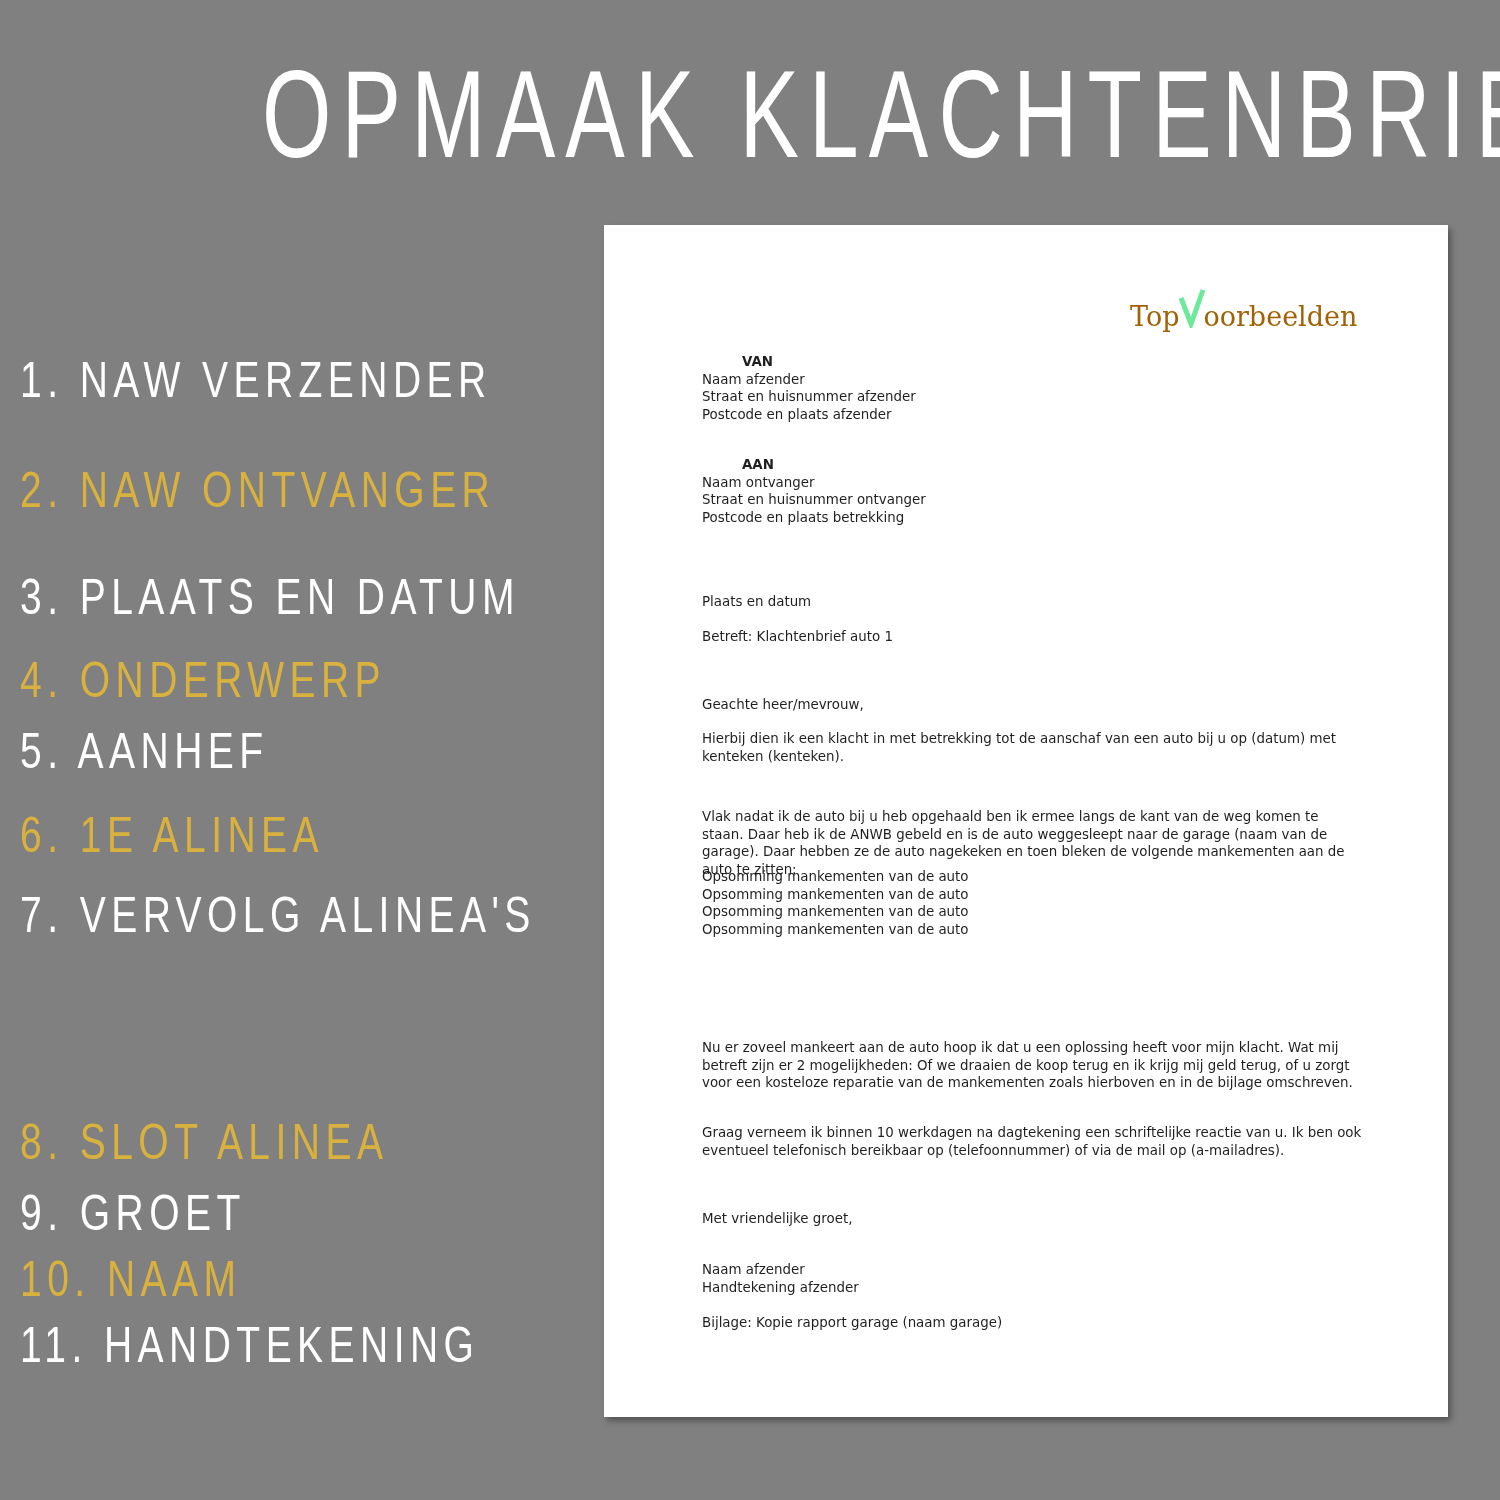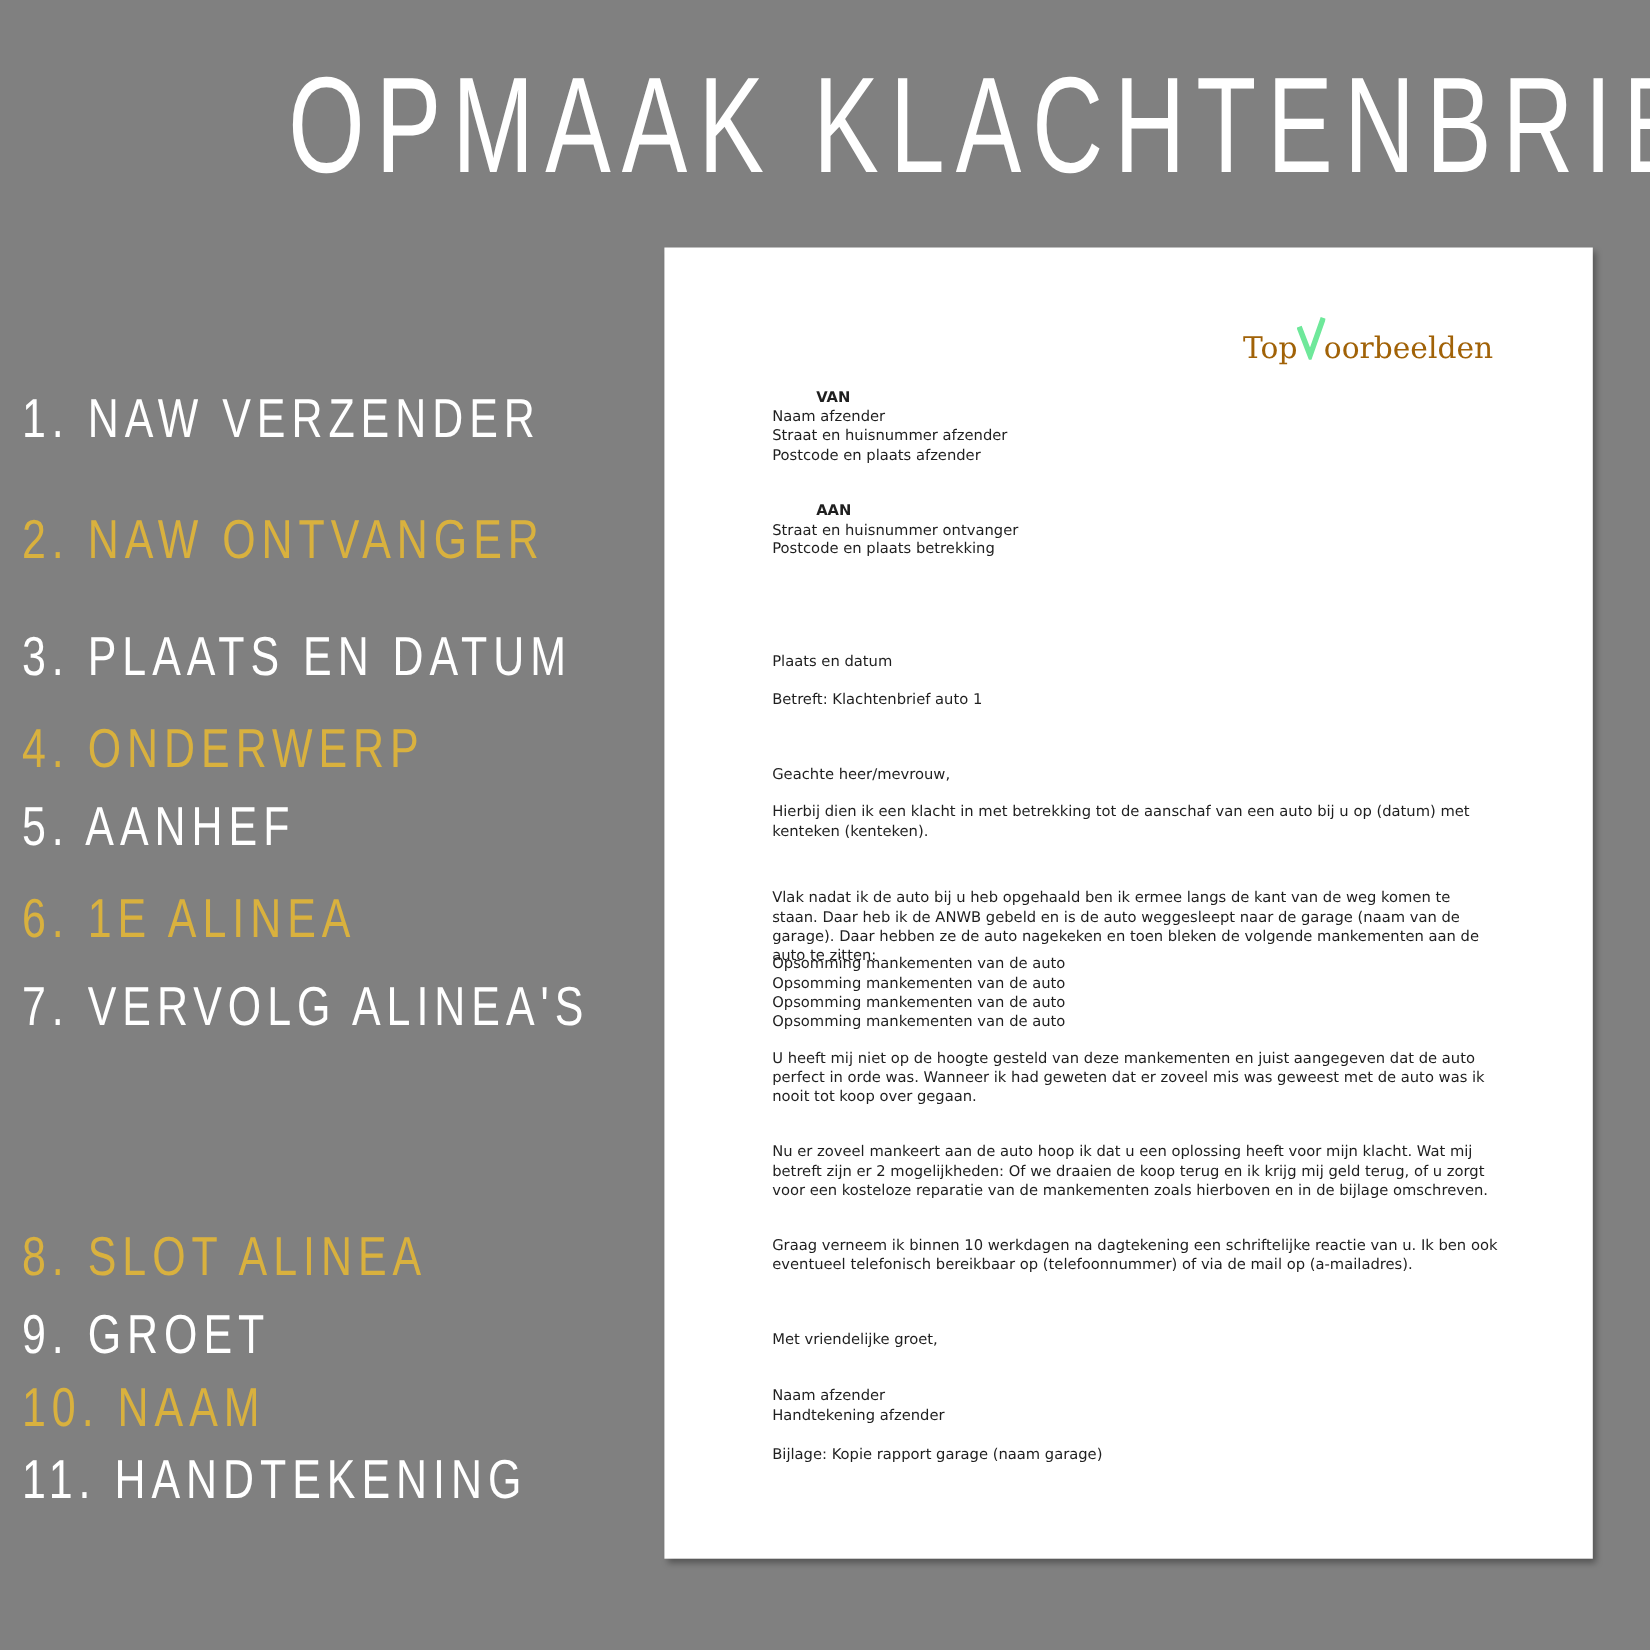--- a/index.html
+++ b/index.html
@@ -93,39 +93,39 @@
   <div class="letter">
     <div class="blk" style="top:0">
       <div class="b">VAN</div>
       <div>Naam afzender</div>
       <div>Straat en huisnummer afzender</div>
       <div>Postcode en plaats afzender</div>
     </div>
 
     <div class="blk" style="top:103px">
       <div class="b">AAN</div>
+      <div>Naam ontvanger</div>
       <div>Straat en huisnummer ontvanger</div>
       <div>Postcode en plaats betrekking</div>
     </div>
 
     <div class="blk" style="top:240px">Plaats en datum</div>
     <div class="blk" style="top:275px">Betreft: Klachtenbrief auto 1</div>
     <div class="blk" style="top:343px">Geachte heer/mevrouw,</div>
     <div class="blk para" style="top:377px">Hierbij dien ik een klacht in met betrekking tot de aanschaf van een auto bij u op (datum) met kenteken (kenteken).</div>
     <div class="blk para" style="top:455px">Vlak nadat ik de auto bij u heb opgehaald ben ik ermee langs de kant van de weg komen te staan. Daar heb ik de ANWB gebeld en is de auto weggesleept naar de garage (naam van de garage). Daar hebben ze de auto nagekeken en toen bleken de volgende mankementen aan de auto te zitten:</div>
 
     <div class="blk" style="top:515px">
       <div>Opsomming mankementen van de auto</div>
       <div>Opsomming mankementen van de auto</div>
       <div>Opsomming mankementen van de auto</div>
       <div>Opsomming mankementen van de auto</div>
     </div>
 
     <div class="blk para" style="top:601px">
-      <div class="para">U heeft mij niet op de hoogte gesteld van deze mankementen en juist aangegeven dat de auto perfect in orde was. Wanneer ik had geweten dat er zoveel mis was geweest met de auto was ik nooit tot koop over gegaan.</div>
     </div>
 
     <div class="blk para" style="top:686px">Nu er zoveel mankeert aan de auto hoop ik dat u een oplossing heeft voor mijn klacht. Wat mij betreft zijn er 2 mogelijkheden: Of we draaien de koop terug en ik krijg mij geld terug, of u zorgt voor een kosteloze reparatie van de mankementen zoals hierboven en in de bijlage omschreven.</div>
     <div class="blk para" style="top:771px">Graag verneem ik binnen 10 werkdagen na dagtekening een schriftelijke reactie van u. Ik ben ook eventueel telefonisch bereikbaar op (telefoonnummer) of via de mail op (a-mailadres).</div>
 
     <div class="blk" style="top:857px">Met vriendelijke groet,</div>
     <div class="blk" style="top:908px">
       <div>Naam afzender</div>
       <div>Handtekening afzender</div>
     </div>

